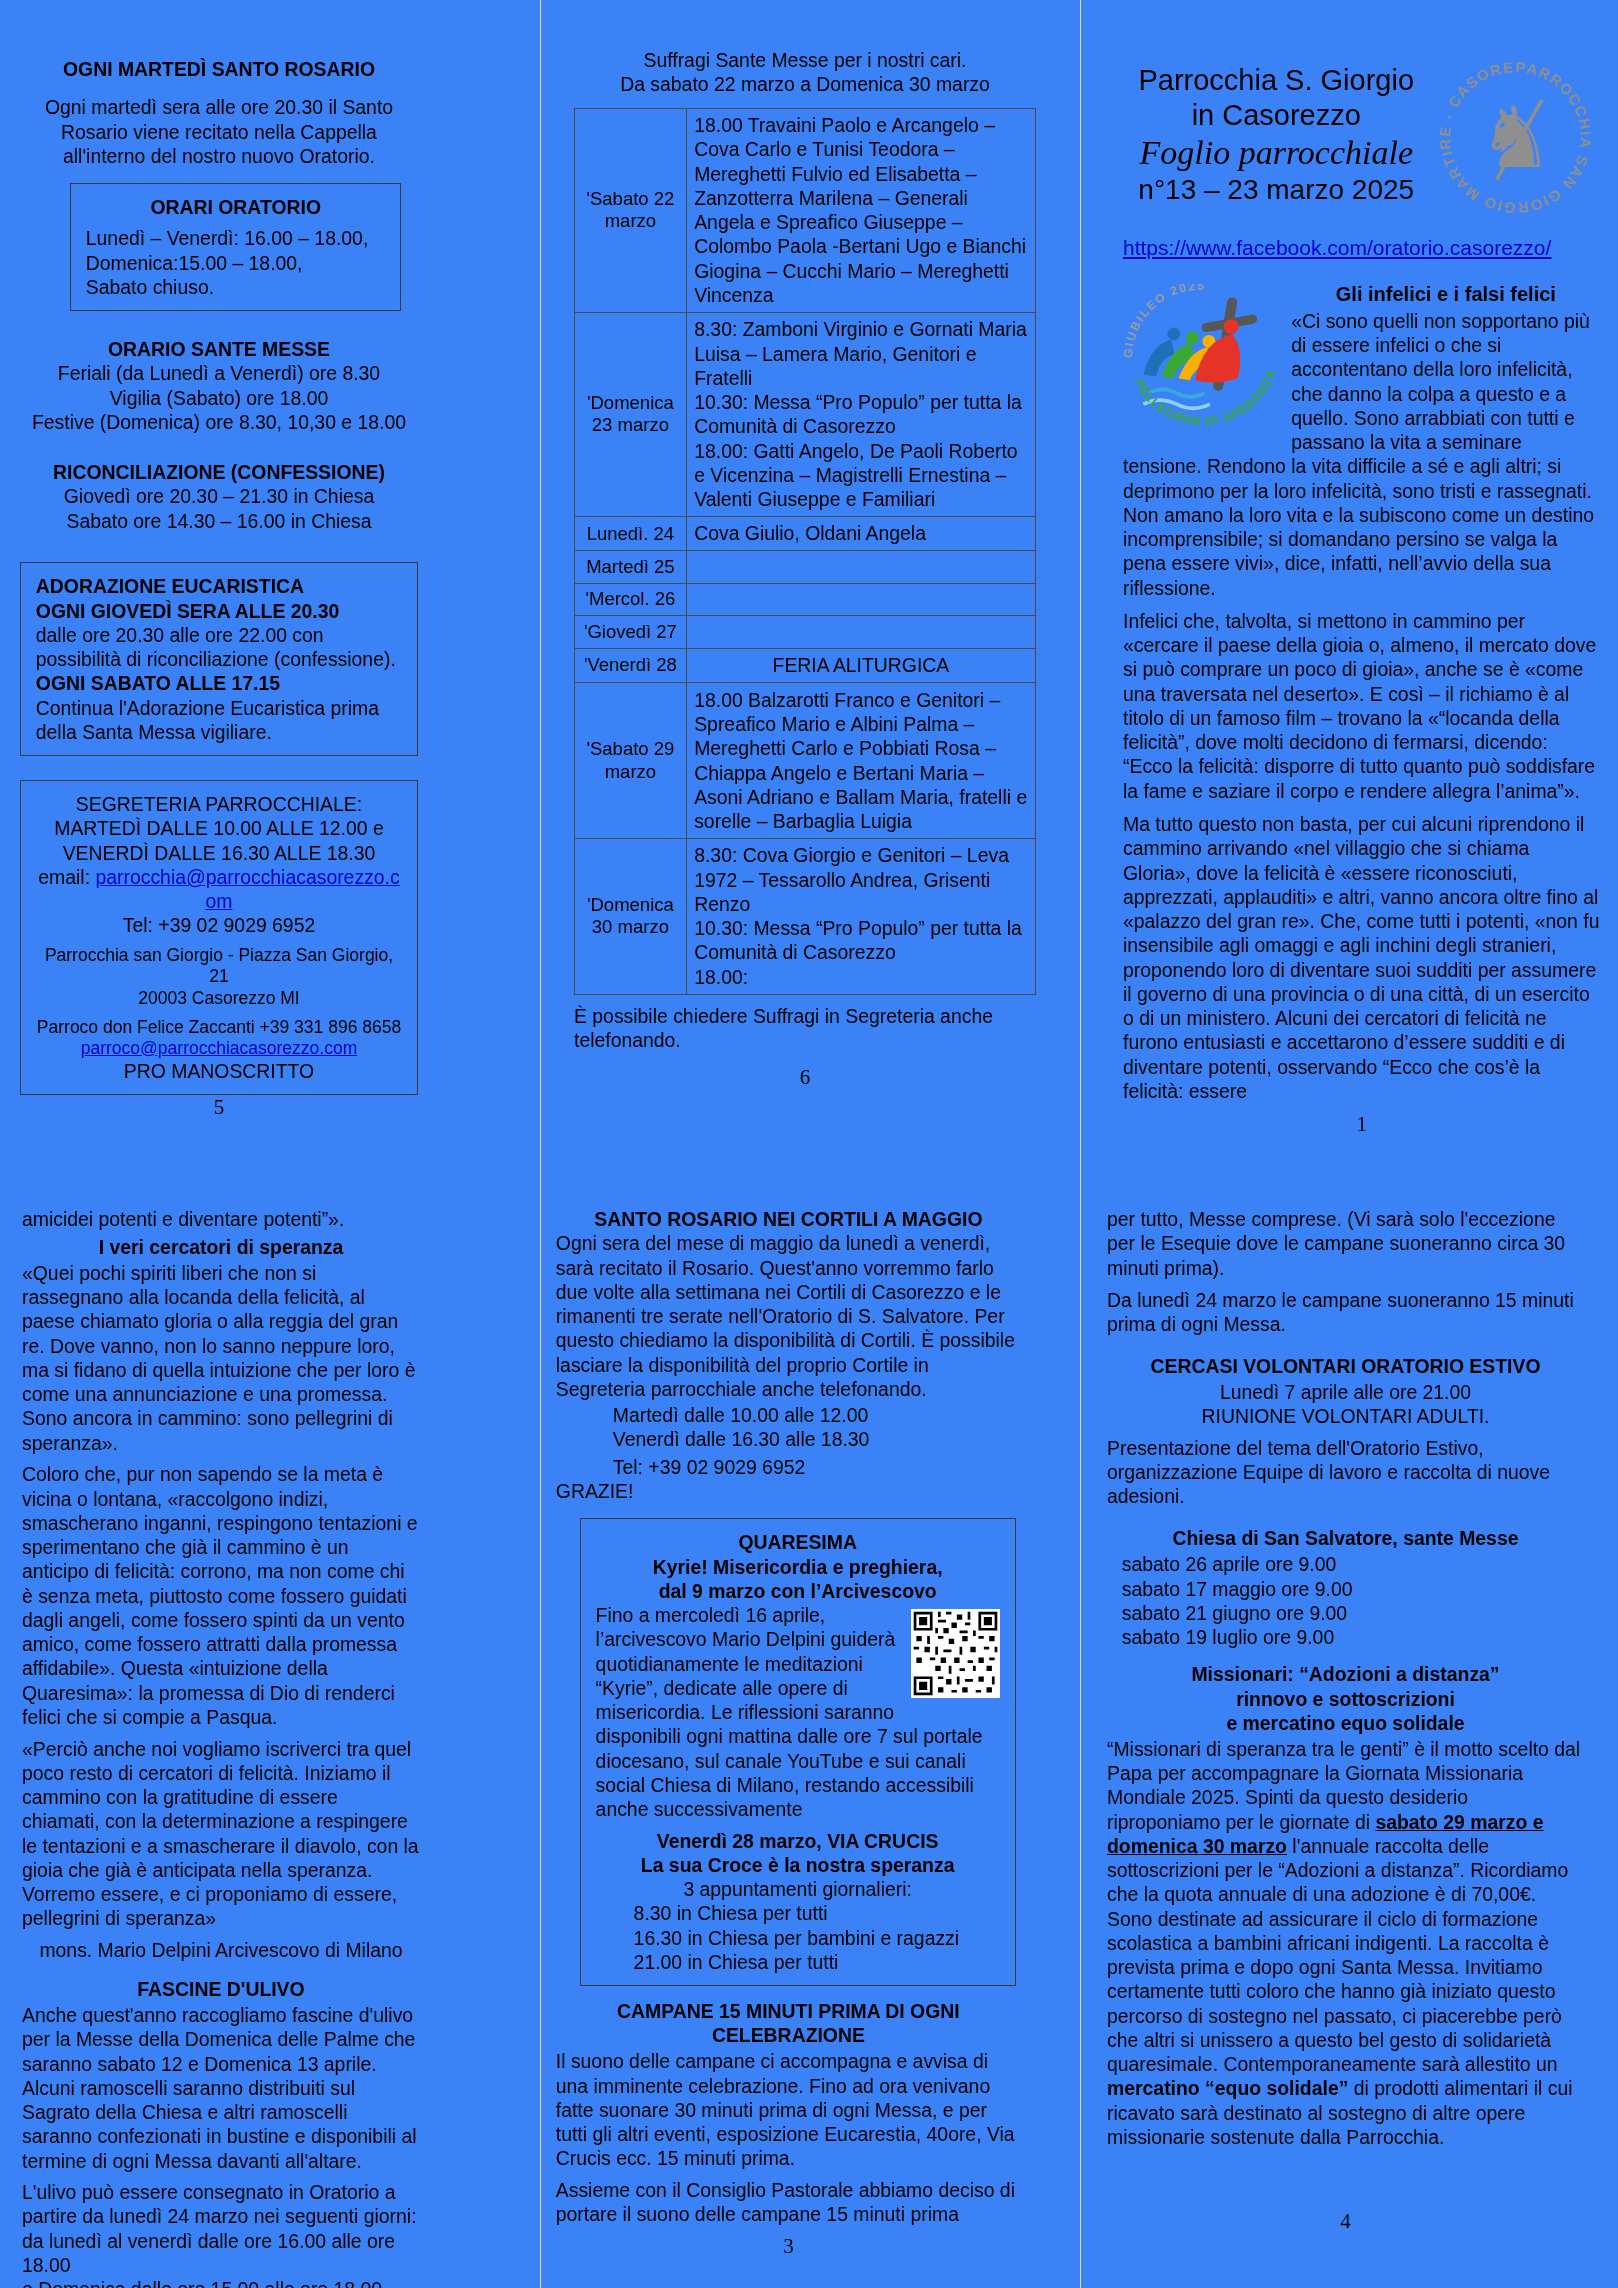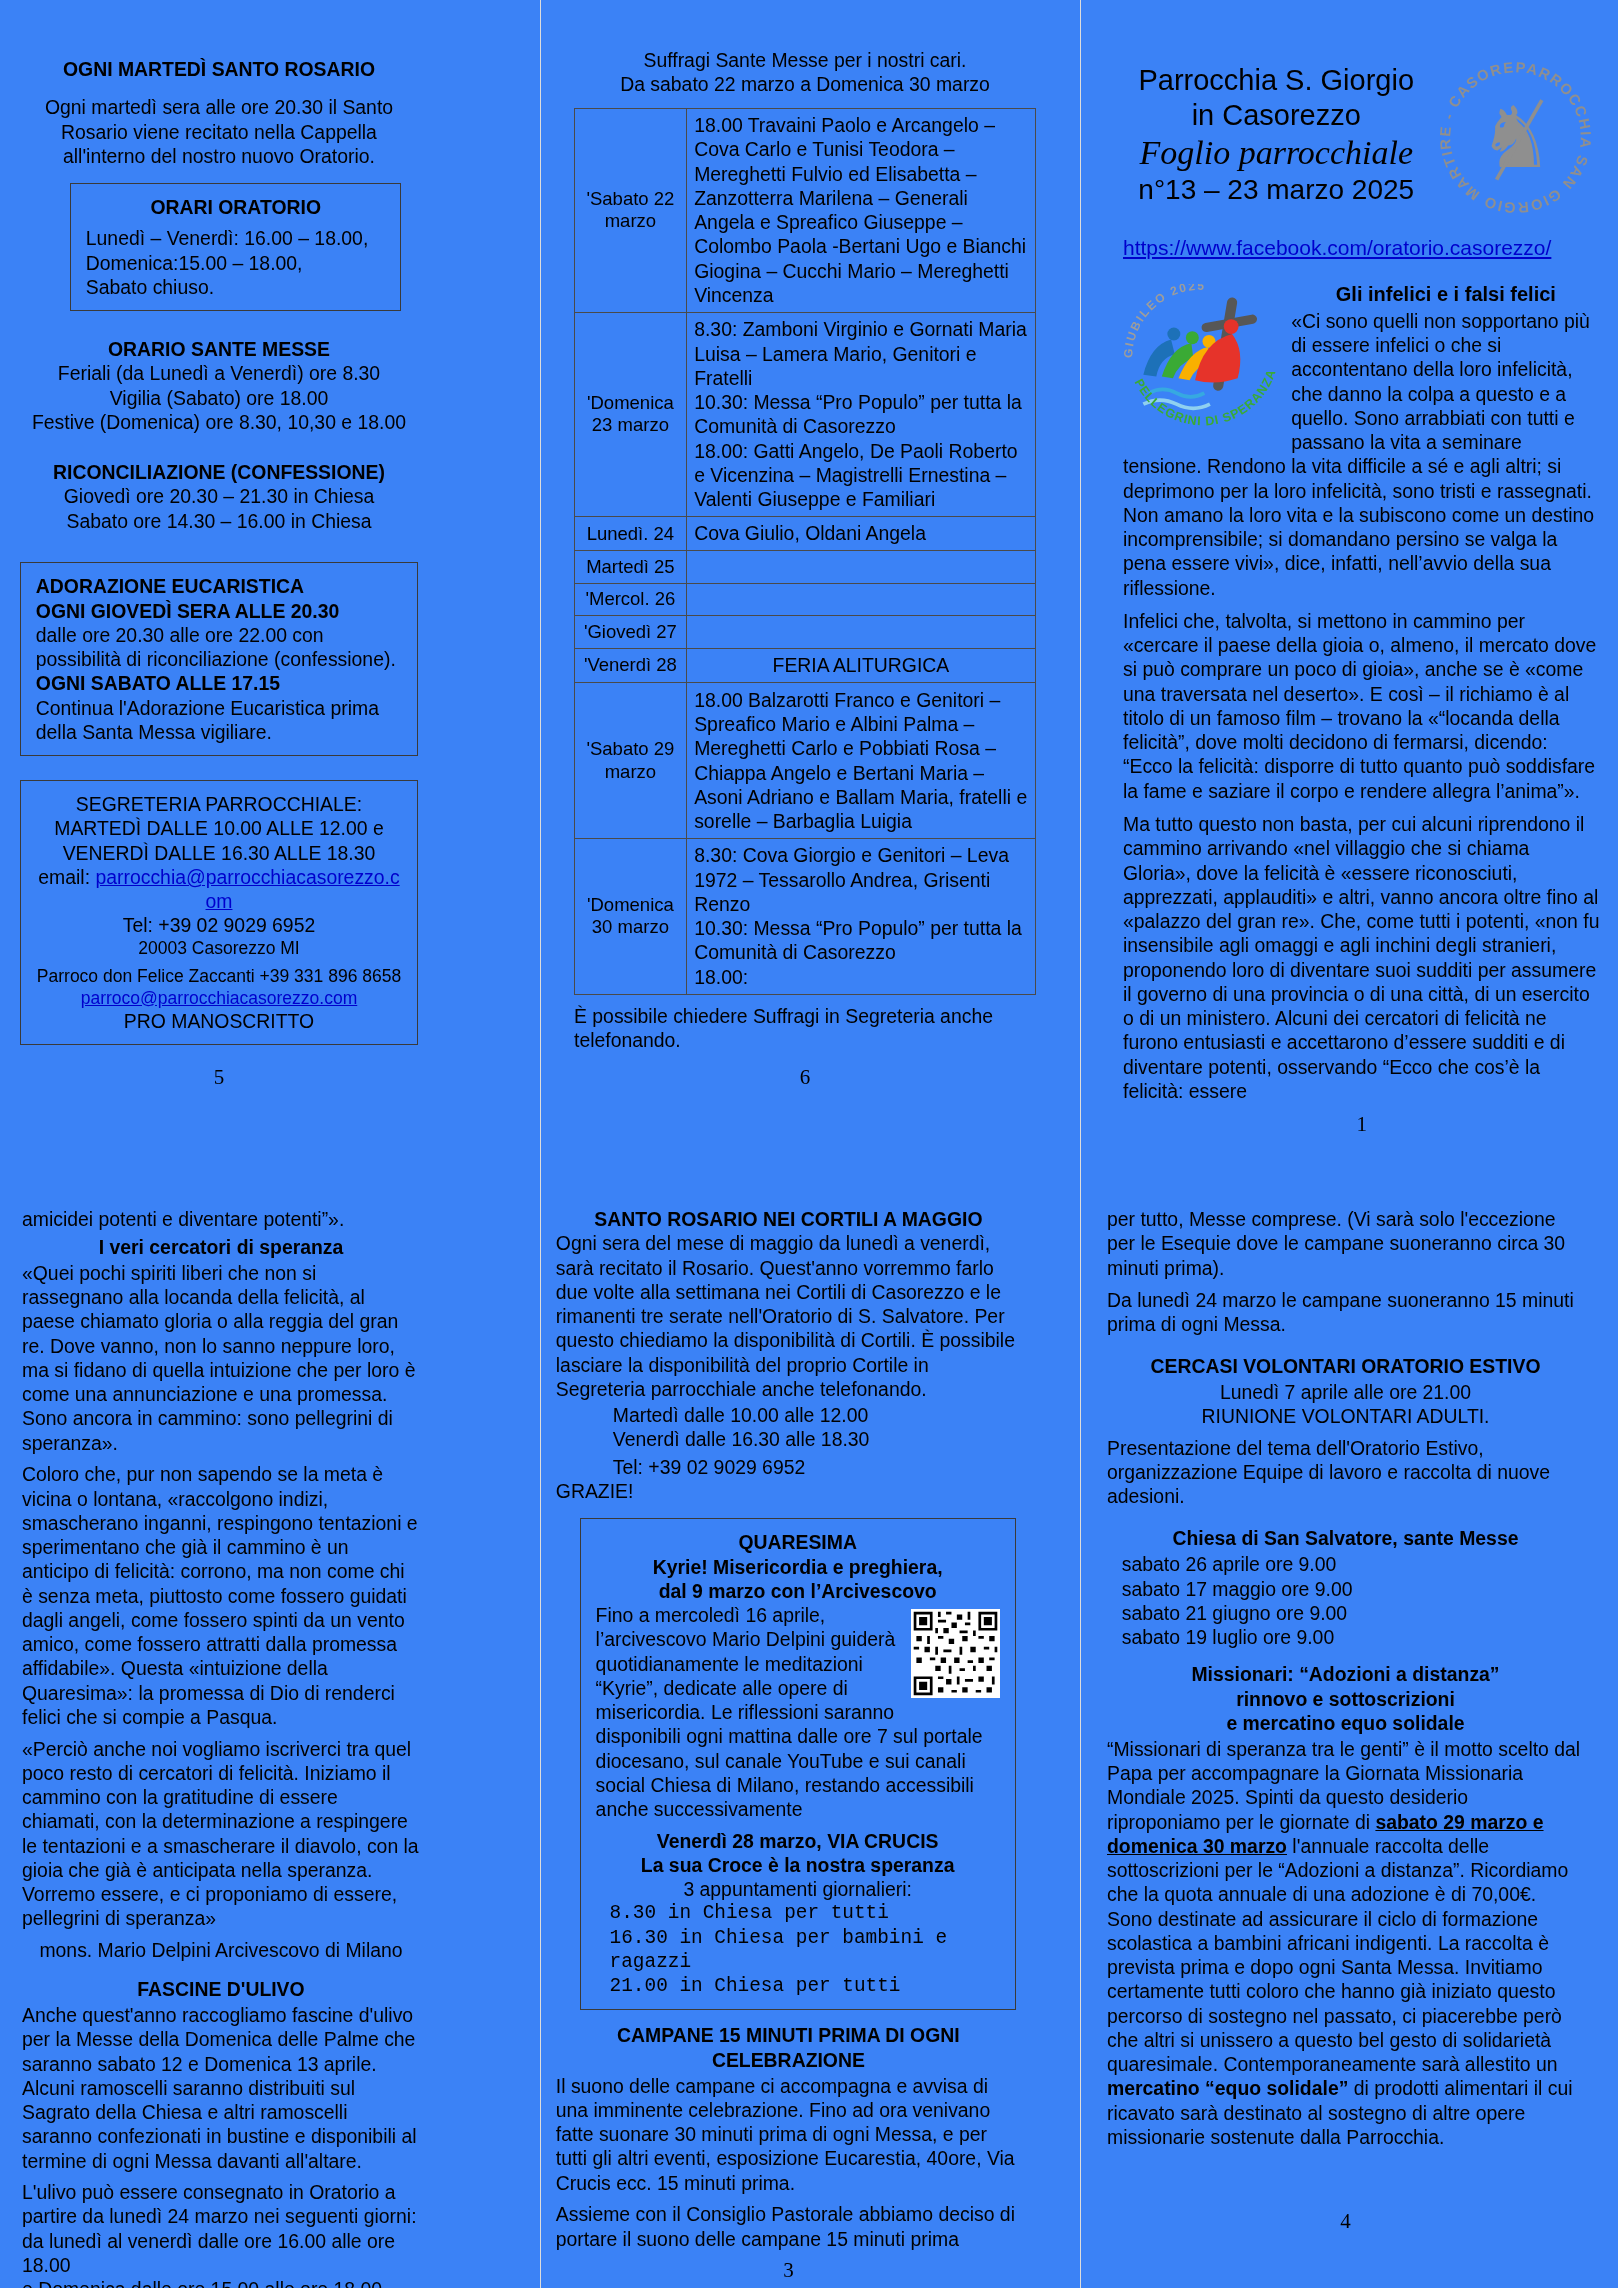--- a/index.html
+++ b/index.html
@@ -46,21 +46,21 @@
   #p1 .jub{float:left;width:159px;height:148px;margin:1.8px 9.2px 3.7px 0;}
   #p1 .atitle{font-size:20px;margin-bottom:1.8px;}
   
   #p2{padding:63px 120px 0 22px;}
   #p2 .hsec{margin:3.7px 0 1.8px 0;}
   #p2 p{margin:0 0 7.4px 0;}
   
   #p3{padding:63px 59px 0 14.8px;}
   #p3 .ind{margin-left:57px;}
   #p3 .qbox{margin:14.8px 5.5px 0 24px;}
-  #p3 .qbox .tind{margin-left:14px;font-family:Liberation Mono, monospace;}
+  #p3 .qbox .tind{margin-left:38px;}
   #p3 p{margin:0 0 7.4px 0;}
   #p3 .hsec{margin:13px 0 1.8px 0;}
   .qr{float:right;width:89px;height:89px;margin:5.5px 0 3.7px 7.4px;}
   
   #p4{padding:63px 35px 0 26px;}
   #p4 p{margin:0 0 8.3px 0;}
   #p4 .hsec{margin:9.2px 0 1.8px 0;}
   #p4 .mlist{margin-left:14.8px;}
 </style>
 </head>
@@ -99,20 +99,21 @@
       <div class="t b">OGNI SABATO ALLE 17.15</div>
       <div class="t">Continua l'Adorazione Eucaristica prima della Santa Messa vigiliare.</div>
     </div>
 
     <div class="box segr-box">
       <div class="t">SEGRETERIA PARROCCHIALE:</div>
       <div class="t">MARTEDÌ DALLE 10.00 ALLE 12.00 e</div>
       <div class="t">VENERDÌ DALLE 16.30 ALLE 18.30</div>
       <div class="t"><span>email: </span><a class="link">parrocchia@parrocchiacasorezzo.com</a></div>
       <div class="t">Tel: +39 02 9029 6952</div>
+      <div class="sm addr">Parrocchia san Giorgio - Piazza San Giorgio, 21</div>
       <div class="sm">20003 Casorezzo MI</div>
       <div class="sm addr">Parroco don Felice Zaccanti +39 331 896 8658</div>
       <div class="sm"><a class="link">parroco@parrocchiacasorezzo.com</a></div>
       <div class="t">PRO MANOSCRITTO</div>
     </div>
 
     <div class="pnum">5</div>
   </div>
 
   <div class="page colsep" id="p6">

